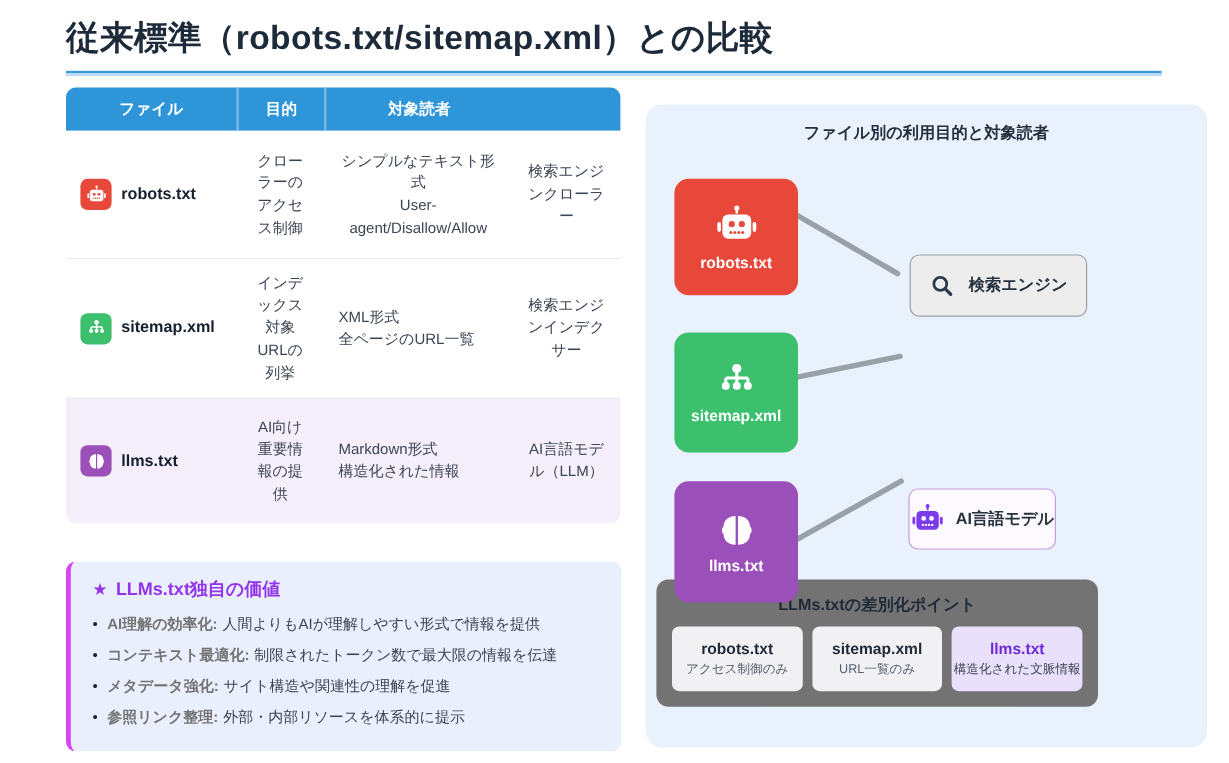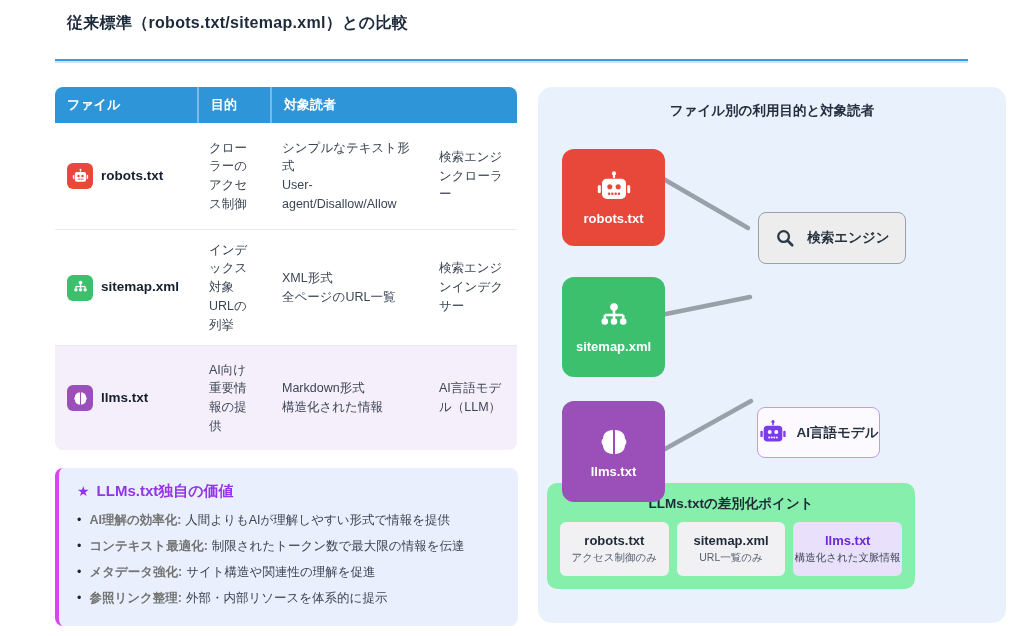--- a/index.html
+++ b/index.html
@@ -5,28 +5,28 @@
   * { margin:0; padding:0; box-sizing:border-box; }
   html,body { width:1024px; height:636px; }
   body {
     position:relative; overflow:hidden; background:#ffffff;
     font-family:"Liberation Sans","DejaVu Sans",sans-serif;
     color:#3c4554;
   }
   
   .page-title {
     position:absolute; left:55px; top:13px;
-    font-size:16px; font-weight:800; color:#1d2a3a; letter-spacing:.3px;margin-left:12px;
+    font-size:28px; font-weight:800; color:#1d2a3a; letter-spacing:.3px;
   }
   .title-rule {
     position:absolute; left:55px; top:59px; width:913px; height:4px;
     background:#3f9cdc; border-bottom:2px solid #c9e3f6;
   }
   
-  .cmp-table { position:absolute; left:55px; top:87px; width:462px; }
+  .cmp-table { position:absolute; left:55px; top:73px; width:462px;text-align:center; }
   .t-head {
     display:grid; grid-template-columns:142px 73px 157px 90px;
     background:#2e96d8; border-radius:8px 8px 0 0; overflow:hidden;
   }
   .t-head .hcell {
     padding:9px 12px; color:#fff; font-size:13px; font-weight:700;
   }
   .t-head .hcell + .hcell { border-left:2px solid rgba(255,255,255,.35); }
   .t-row {
     display:grid; grid-template-columns:142px 73px 157px 90px;
@@ -87,21 +87,21 @@
   .reader.search {
     left:220px; top:125px; width:148px; height:52px;
     background:#ededee; border:1px solid #9aa1a8;
   }
   .reader.ai {
     left:219px; top:320px; width:123px; height:51px;
     background:#fdfaff; border:1.5px solid #c49ae2;
   }
   .diff-card {
     position:absolute; left:9px; top:396px; width:368px; height:106px;
-    background:#86efac; border-radius:10px; z-index:1;
+    background:#737373; border-radius:10px; z-index:1;
   }
   .diff-title { margin-top:12px; text-align:center; font-size:13.5px; font-weight:800; color:#1f2937; }
   .diff-row { display:flex; gap:8px; margin:9px 13px 0 13px; }
   .mini {
     width:131px; height:54px; border-radius:6px; background:#f1f1f3;
     display:flex; flex-direction:column; align-items:center; justify-content:center; gap:3px;
   }
   .mini .mname { font-size:13px; font-weight:800; color:#1f2937; }
   .mini .mdesc { font-size:10.5px; color:#566070; }
   .mini.llms { background:#e9e0fb; }

